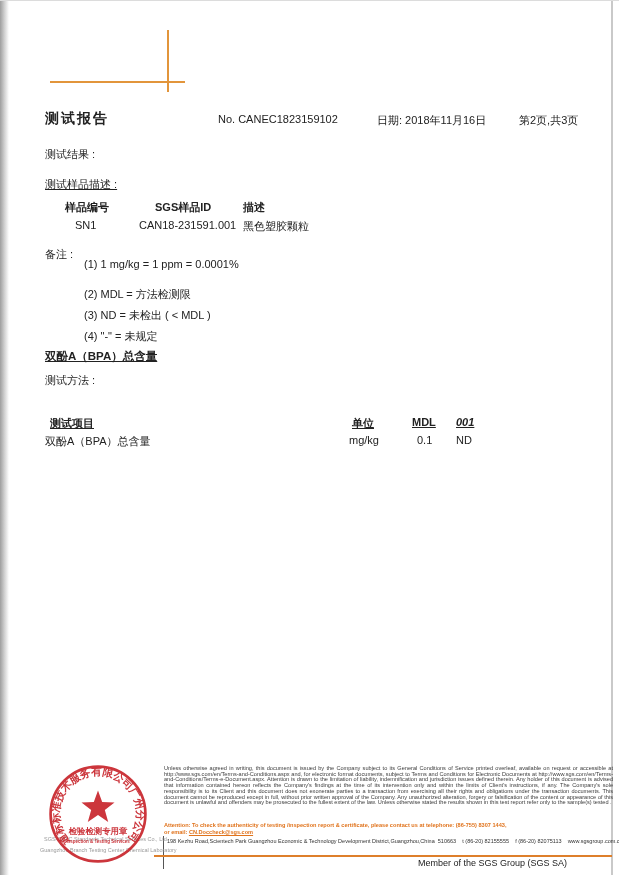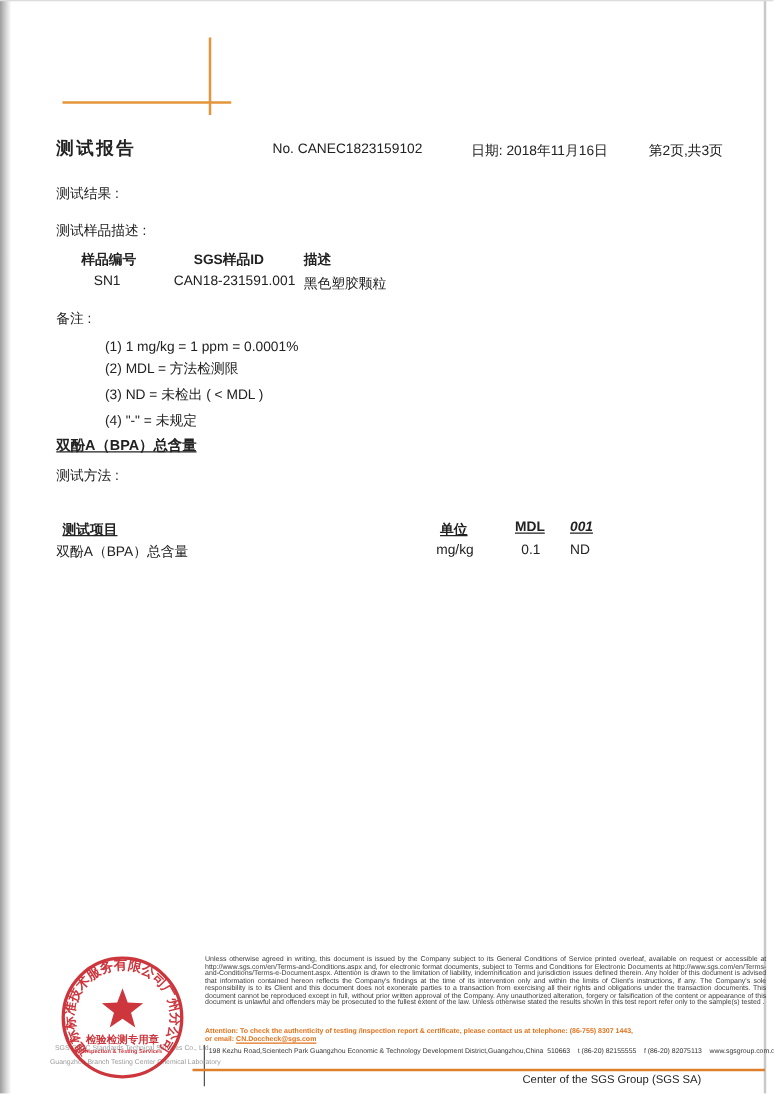--- a/index.html
+++ b/index.html
@@ -31,31 +31,31 @@
   .report-no { left: 218px; top: 113px; font-size: 11px; }
   .report-date { left: 377px; top: 113px; font-size: 11px; }
   .page-info { left: 519px; top: 113px; font-size: 11px; }
 
   .txt { font-size: 11px; }
   .b { font-weight: bold; }
   .u { text-decoration: underline; }
   .i { font-style: italic; }
 
   .results-label { left: 45px; top: 147px; }
-  .sample-desc-label { left: 45px; top: 177px; }
+  .sample-desc-label { left: 45px; top: 177px; text-decoration: underline; }
 
   .st-h1 { left: 65px; top: 200px; }
   .st-h2 { left: 155px; top: 200px; }
   .st-h3 { left: 243px; top: 200px; }
   .st-c1 { left: 75px; top: 219px; }
   .st-c2 { left: 139px; top: 219px; }
   .st-c3 { left: 243px; top: 219px; }
 
   .remarks-label { left: 45px; top: 247px; }
-  .remark-1 { left: 84px; top: 272px; }
+  .remark-1 { left: 84px; top: 258px; }
   .remark-2 { left: 84px; top: 287px; }
   .remark-3 { left: 84px; top: 308px; }
   .remark-4 { left: 84px; top: 329px; }
 
   .bpa-heading { left: 45px; top: 349px; font-size: 11.5px; font-weight: bold; text-decoration: underline; }
   .method-label { left: 45px; top: 373px; }
   .method-text { left: 95px; top: 373px; width: 470px; line-height: 21px; }
 
   .rt-h1 { left: 50px; top: 416px; }
   .rt-h2 { left: 352px; top: 416px; }
@@ -143,15 +143,15 @@
   </svg>
 
   <div class="abs disclaimer">Unless otherwise agreed in writing, this document is issued by the Company subject to its General Conditions of Service printed overleaf, available on request or accessible at http://www.sgs.com/en/Terms-and-Conditions.aspx and, for electronic format documents, subject to Terms and Conditions for Electronic Documents at http://www.sgs.com/en/Terms-and-Conditions/Terms-e-Document.aspx. Attention is drawn to the limitation of liability, indemnification and jurisdiction issues defined therein. Any holder of this document is advised that information contained hereon reflects the Company's findings at the time of its intervention only and within the limits of Client's instructions, if any. The Company's sole responsibility is to its Client and this document does not exonerate parties to a transaction from exercising all their rights and obligations under the transaction documents. This document cannot be reproduced except in full, without prior written approval of the Company. Any unauthorized alteration, forgery or falsification of the content or appearance of this document is unlawful and offenders may be prosecuted to the fullest extent of the law. Unless otherwise stated the results shown in this test report refer only to the sample(s) tested .</div>
 
   <div class="abs attention-1">Attention: To check the authenticity of testing /inspection report &amp; certificate, please contact us at telephone: (86-755) 8307 1443,</div>
   <div class="abs attention-2"><span>or email: </span><a href="#">CN.Doccheck@sgs.com</a></div>
 
   <div class="abs addr-vline"></div>
   <div class="abs addr-en">198 Kezhu Road,Scientech Park Guangzhou Economic &amp; Technology Development District,Guangzhou,China  510663    t (86-20) 82155555    f (86-20) 82075113    www.sgsgroup.com.cn</div>
   <div class="abs footer-hline"></div>
-  <div class="abs member-note">Center of the SGS Group (SGS SA)</div>
+  <div class="abs member-note">Member of the SGS Group (SGS SA)</div>
 
 </div>
 
 </body></html>

